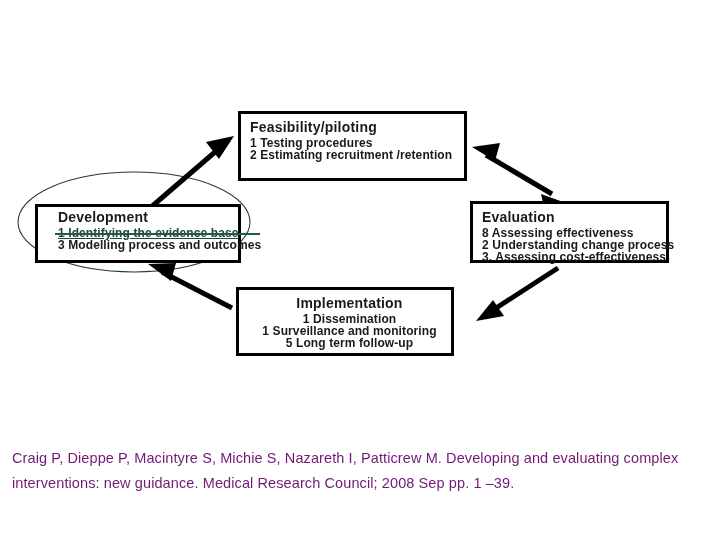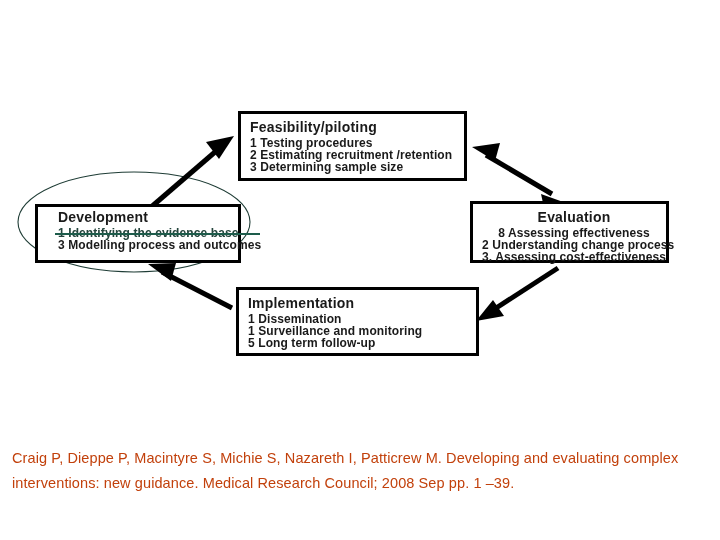--- a/index.html
+++ b/index.html
@@ -57,44 +57,45 @@
     font-weight: bold;
     color: #1a1a1a;
     line-height: 12px;
     letter-spacing: 0.1px;
     white-space: nowrap;
   }
 
   .node-item.struck {
     position: relative;
     color: #24443c;
+    text-decoration: underline;
   }
   .node-item.struck::after {
     content: "";
     position: absolute;
     left: -3px;
     right: -22px;
     top: 50%;
     height: 2px;
     background: #1d5c4b;
   }
 
   #box-feasibility { left: 238px; top: 111px; width: 229px; height: 70px; }
   #box-development { left: 35px;  top: 204px; width: 206px; height: 59px; padding-top: 3px; padding-left: 20px; }
-  #box-evaluation  { left: 470px; top: 201px; width: 199px; height: 62px; text-align: center; }
-  #box-implementation { left: 236px; top: 287px; width: 243px; height: 69px; }
+  #box-evaluation  { left: 470px; top: 201px; width: 199px; height: 62px; }
+  #box-implementation { left: 236px; top: 287px; width: 218px; height: 69px; text-align: center; }
 
   #citation-block {
     position: absolute;
     left: 12px;
     top: 446px;
     width: 670px;
     font-size: 14.5px;
     line-height: 25px;
-    color: #c2410c;
+    color: #701a75;
     letter-spacing: 0.1px;
     z-index: 4;
   }
 </style>
 </head>
 <body>
 
 <div id="diagram-canvas">
 
   <svg id="svg-layer" viewBox="0 0 720 540" width="720" height="540" xmlns="http://www.w3.org/2000/svg">
@@ -120,21 +121,20 @@
     <g>
       <line x1="232" y1="308" x2="162" y2="272" stroke="#000000" stroke-width="5"></line>
       <polygon points="148,264 171,281 176,263" fill="#000000"></polygon>
     </g>
   </svg>
 
   <div class="node-box" id="box-feasibility">
     <div class="node-title">Feasibility/piloting</div>
     <div class="node-item">1 Testing procedures</div>
     <div class="node-item">2 Estimating recruitment /retention</div>
-    <div class="node-item">3 Determining sample size</div>
   </div>
 
   <div class="node-box" id="box-development">
     <div class="node-title">Development</div>
     <div class="node-item struck">1 Identifying the evidence base</div>
     <div class="node-item">3 Modelling process and outcomes</div>
   </div>
 
   <div class="node-box" id="box-evaluation">
     <div class="node-title">Evaluation</div>

